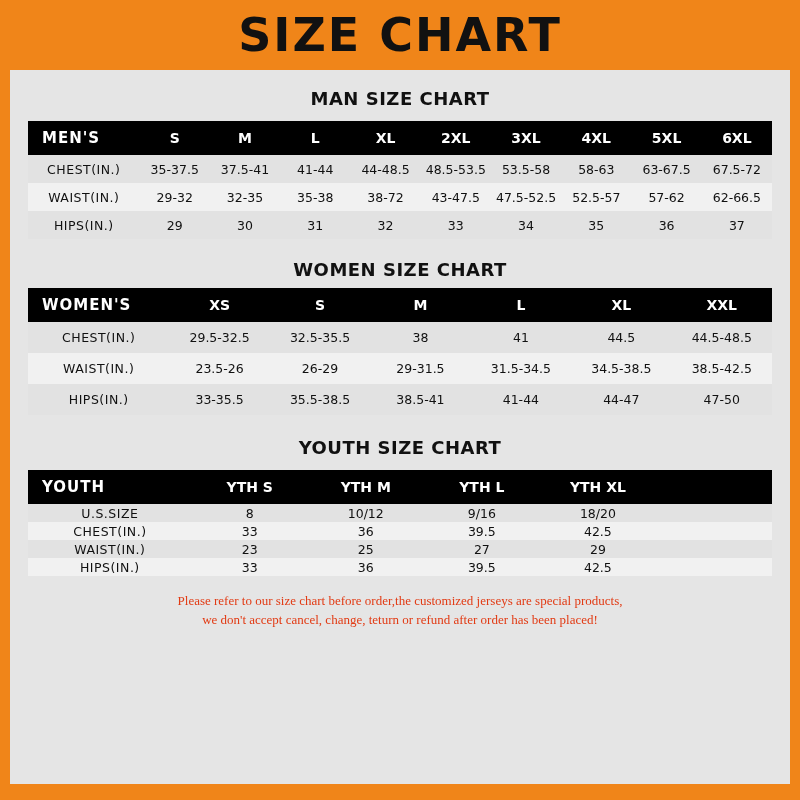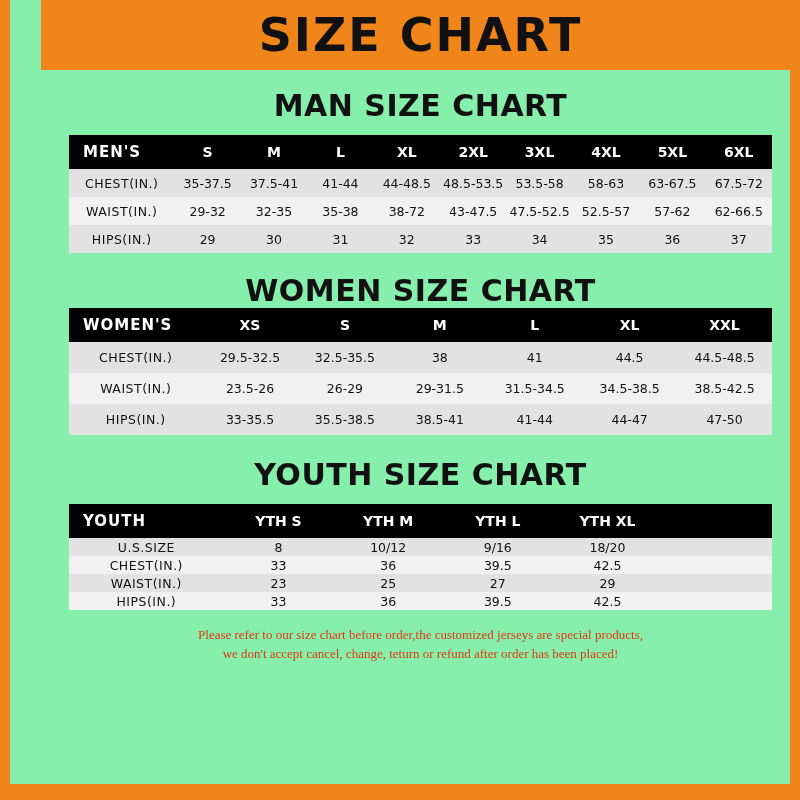--- a/index.html
+++ b/index.html
@@ -10,25 +10,24 @@
     width: 800px;
     height: 800px;
     background: #ffffff;
     font-family: "Liberation Sans", sans-serif;
     overflow: hidden;
   }
   .page {
     position: relative;
     width: 800px;
     height: 800px;
-    background: #86efac;
+    background: #e5e5e5;
     box-sizing: border-box;
     border-left: 10px solid #F08519;
     border-right: 10px solid #F08519;
-    padding-left: 41px;
   }
   .header {
     background: #F08519;
     height: 70px;
     display: flex;
     align-items: center;
     justify-content: center;
     margin: 0 -10px;
   }
   .header-title {
@@ -40,26 +39,26 @@
     line-height: 1;
   }
   .content {
     padding: 0 18px;
     box-sizing: border-box;
   }
   .section-title {
     text-align: center;
     font-family: "DejaVu Sans", sans-serif;
     font-weight: bold;
-    font-size: 30px;
+    font-size: 18px;
     color: #111111;
     letter-spacing: 0.5px;
   }
   .sec1-title { margin-top: 18px; margin-bottom: 12px; }
-  .sec2-title { margin-top: 20px; margin-bottom: 0; }
+  .sec2-title { margin-top: 20px; margin-bottom: 8px; }
   .sec3-title { margin-top: 22px; margin-bottom: 12px; }
 
   table.size-table {
     width: 100%;
     border-collapse: collapse;
     table-layout: fixed;
   }
   table.size-table th,
   table.size-table td {
     text-align: center;

